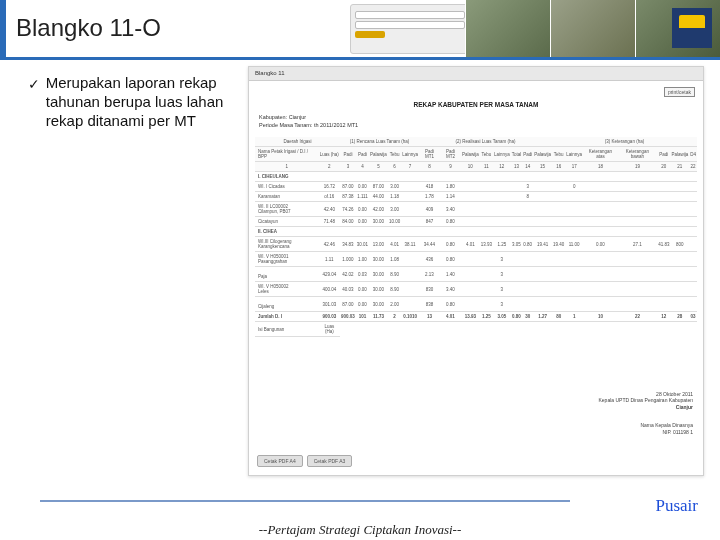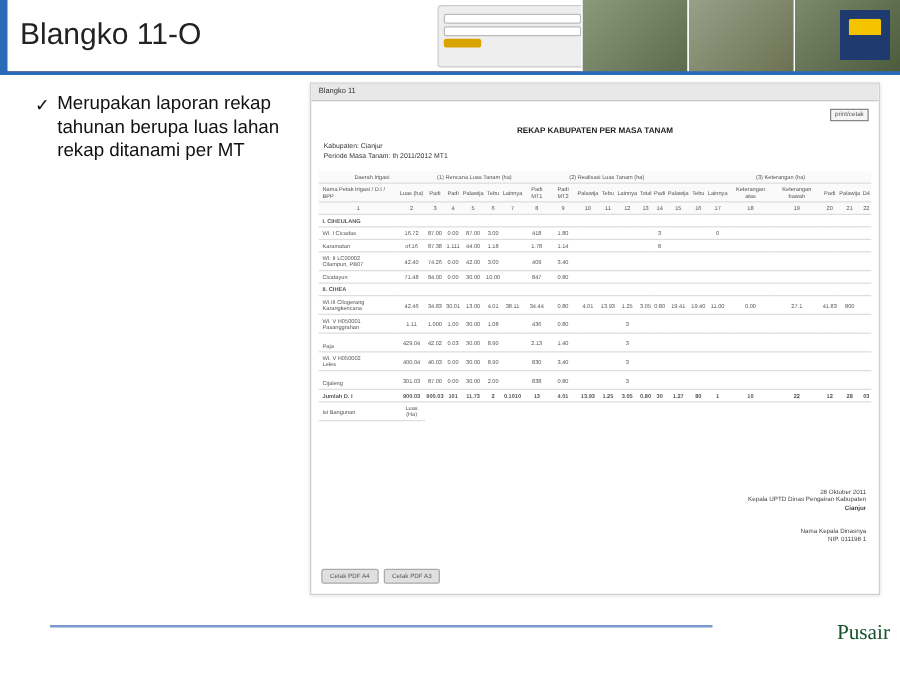--- a/index.html
+++ b/index.html
@@ -1,17 +1,17 @@
 <!DOCTYPE html>
 <html><head>
 <meta charset="utf-8">
 <style>
 *{margin:0;padding:0;box-sizing:border-box}
 body{width:720px;height:540px;font-family:Arial,Helvetica,sans-serif;background:#fff;position:relative;overflow:hidden}
-.header{height:60px;position:relative;border-bottom:3px solid #ef4444}
+.header{height:60px;position:relative;border-bottom:3px solid #0f172a}
 .header-images{position:absolute;right:0;top:0;height:60px;display:flex}
 .hdr-img{width:85px;height:60px;background:linear-gradient(135deg,#8a9a7a,#5a6a4a);border-left:1px solid #fff}
 .hdr-img.i2{background:linear-gradient(135deg,#9aa088,#6a7050)}
 .hdr-img.i3{background:linear-gradient(135deg,#7a8a6a,#4a5a3a)}
 .login-box{position:absolute;left:350px;top:4px;width:120px;height:50px;background:#eee;border:1px solid #ccc;border-radius:3px;font-size:5px;padding:4px}
 .login-box .lb{background:#fff;border:1px solid #bbb;height:8px;margin:2px 0;border-radius:2px}
 .login-box .btn{background:#d9a300;height:7px;width:30px;border-radius:2px;margin-top:2px}
 .logo{position:absolute;right:8px;top:8px;width:40px;height:40px;background:#1f3a6e;display:flex;align-items:center;justify-content:center}
 .logo::after{content:"";width:26px;height:26px;background:linear-gradient(#f5c400 50%,#1f3a6e 50%),#1f3a6e;border-radius:2px}
 .title{position:absolute;left:16px;top:14px;font-size:24px;color:#222}
@@ -29,21 +29,21 @@
 .ss-meta{padding:0 10px;font-size:5.5px;color:#333;line-height:1.4}
 .ss-table{margin:8px 6px;width:calc(100% - 12px);border-collapse:collapse;font-size:4.5px}
 .ss-table th,.ss-table td{border-bottom:1px solid #ddd;padding:2px 1px;text-align:center;color:#555}
 .ss-table th{font-weight:normal;background:#fafafa;font-size:4.5px}
 .ss-table .lh{text-align:left;padding-left:3px}
 .ss-foot{position:absolute;right:10px;bottom:40px;font-size:5px;text-align:right;line-height:1.3;color:#444}
 .ss-btns{position:absolute;left:8px;bottom:8px;display:flex;gap:4px}
 .ss-btns div{background:#e0e0e0;border:1px solid #aaa;padding:2px 6px;font-size:5px;border-radius:2px}
 .footer{position:absolute;bottom:0;left:0;width:100%;height:44px}
 .footer-line{position:absolute;bottom:38px;left:40px;width:530px;height:2px;background:#7a99c9}
-.pusair{position:absolute;right:8px;bottom:24px;font-family:Georgia,'Times New Roman',serif;font-size:17px;color:#14532d}
+.pusair{position:absolute;right:22px;bottom:24px;font-family:Georgia,'Times New Roman',serif;font-size:17px;color:#1d4ed8}
 .tagline{position:absolute;left:0;bottom:2px;width:100%;text-align:center;font-family:Georgia,serif;font-style:italic;font-size:13px;color:#222}
 </style>
 </head>
 <body>
 
 <div class="header">
   <div class="blue-bar-top"></div>
   <div class="title">Blangko 11-O</div>
   <div class="login-box">
     <div class="lb"></div>
@@ -397,13 +397,14 @@
         <div>Cetak PDF A4</div>
         <div>Cetak PDF A3</div>
       </div>
     </div>
   </div>
 </div>
 
 <div class="footer">
   <div class="footer-line"></div>
   <div class="pusair">Pusair</div>
+  <div class="tagline">--Pertajam Strategi Ciptakan Inovasi--</div>
 </div>
 
 </body></html>

